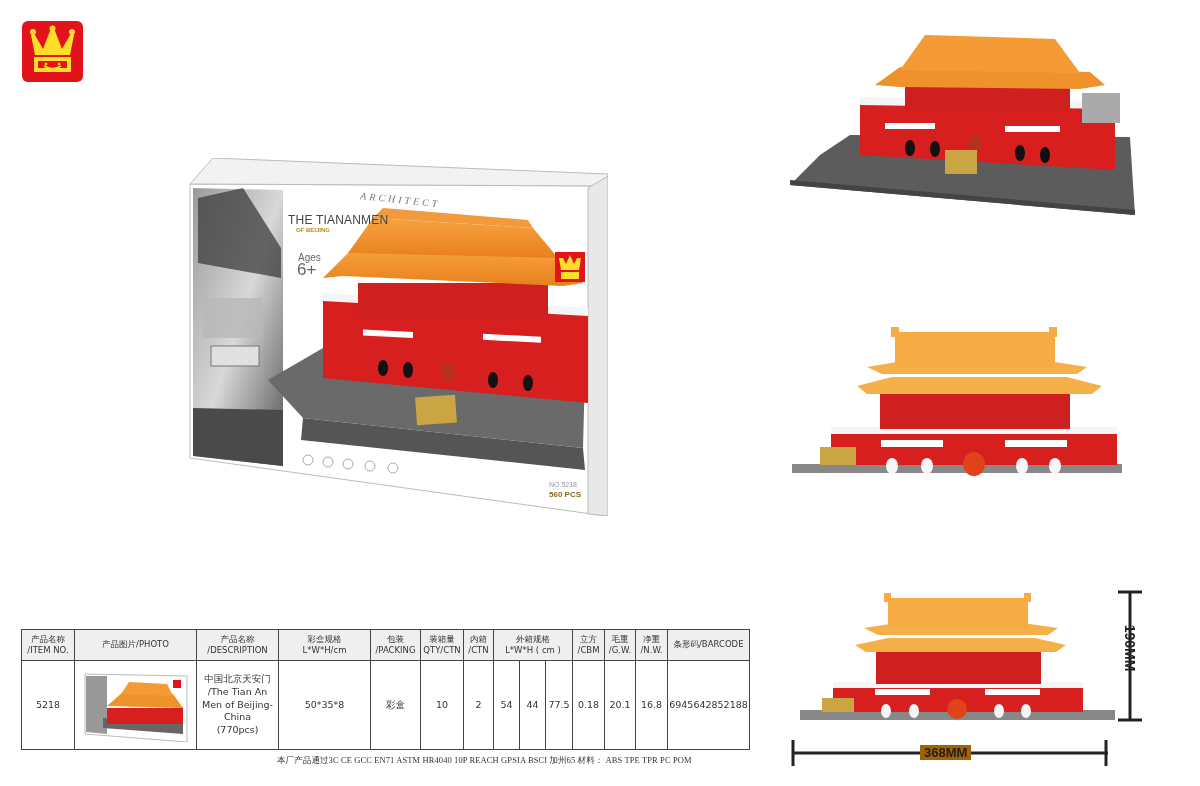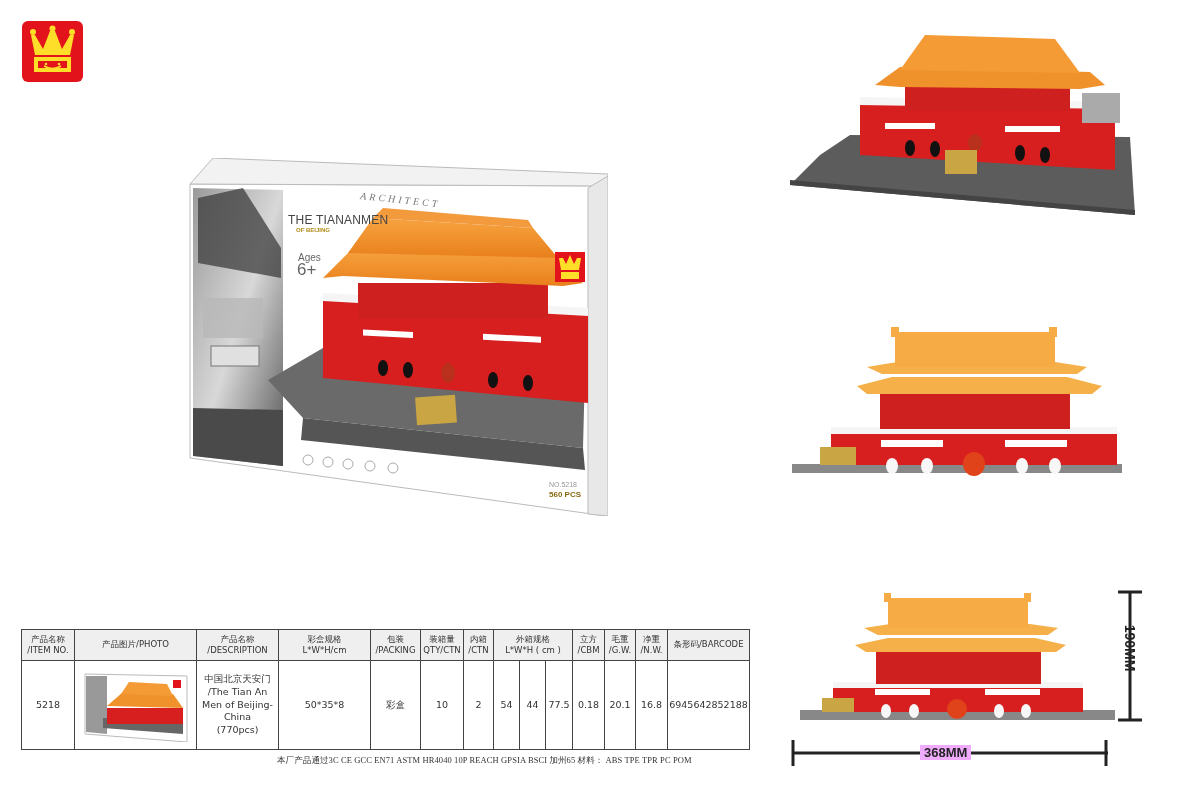--- a/index.html
+++ b/index.html
@@ -18,21 +18,21 @@
   .box-ages { position: absolute; left: 298px; top: 252px; font-family: "Liberation Sans", sans-serif; font-size: 10px; color: #666; }
   .box-age-num { position: absolute; left: 297px; top: 260px; font-family: "Liberation Sans", sans-serif; font-size: 17px; color: #666; font-weight: 300; }
   .box-arch { position: absolute; left: 358px; top: 188px; font-family: "Liberation Serif", serif; font-size: 10px; color: #777; letter-spacing: 3px; transform: rotate(6deg); transform-origin: left top; font-style: italic; }
   .box-no { position: absolute; left: 549px; top: 481px; font-family: "Liberation Sans", sans-serif; font-size: 7px; color: #999; }
   .box-pcs { position: absolute; left: 549px; top: 490px; font-family: "Liberation Sans", sans-serif; font-size: 8px; font-weight: bold; color: #8a6a14; }
 
   .model { position: absolute; }
   .model svg { position: absolute; left: 0; top: 0; }
 
   .dim-h-label { position: absolute; left: 1110px; top: 632px; transform: rotate(90deg); transform-origin: center; font-family: "Liberation Sans", sans-serif; font-weight: bold; font-size: 14px; color: #222; width: 60px; text-align: center; }
-  .dim-w-label { position: absolute; left: 918px; top: 744px; font-family: "Liberation Sans", sans-serif; font-weight: bold; font-size: 13px; color: #222; background: #f0abfc; padding: 0 4px; }
+  .dim-w-label { position: absolute; left: 918px; top: 744px; font-family: "Liberation Sans", sans-serif; font-weight: bold; font-size: 13px; color: #222; background: #a16207; padding: 0 4px; }
 
   
   table.spec { position: absolute; left: 21px; top: 629px; border-collapse: collapse; font-family: "DejaVu Sans", sans-serif; font-size: 9px; color: #333; }
   table.spec th, table.spec td { border: 1px solid #444; text-align: center; vertical-align: middle; line-height: 1.35; }
   table.spec th { background: #efefef; font-weight: normal; height: 31px; font-size: 8.5px; padding: 0 2px; }
   table.spec td { height: 89px; background: #fff; font-size: 9.5px; margin-top: 36px; }
   .desc-cell { padding: 0 3px; }
   .photo-thumb { display: inline-block; width: 106px; height: 74px; position: relative; vertical-align: middle; }
   .cert { position: absolute; left: 277px; top: 755px; font-family: Liberation Serif, serif; font-size: 8.5px; color: #333; white-space: nowrap; letter-spacing: 0.1px; }
 </style>

